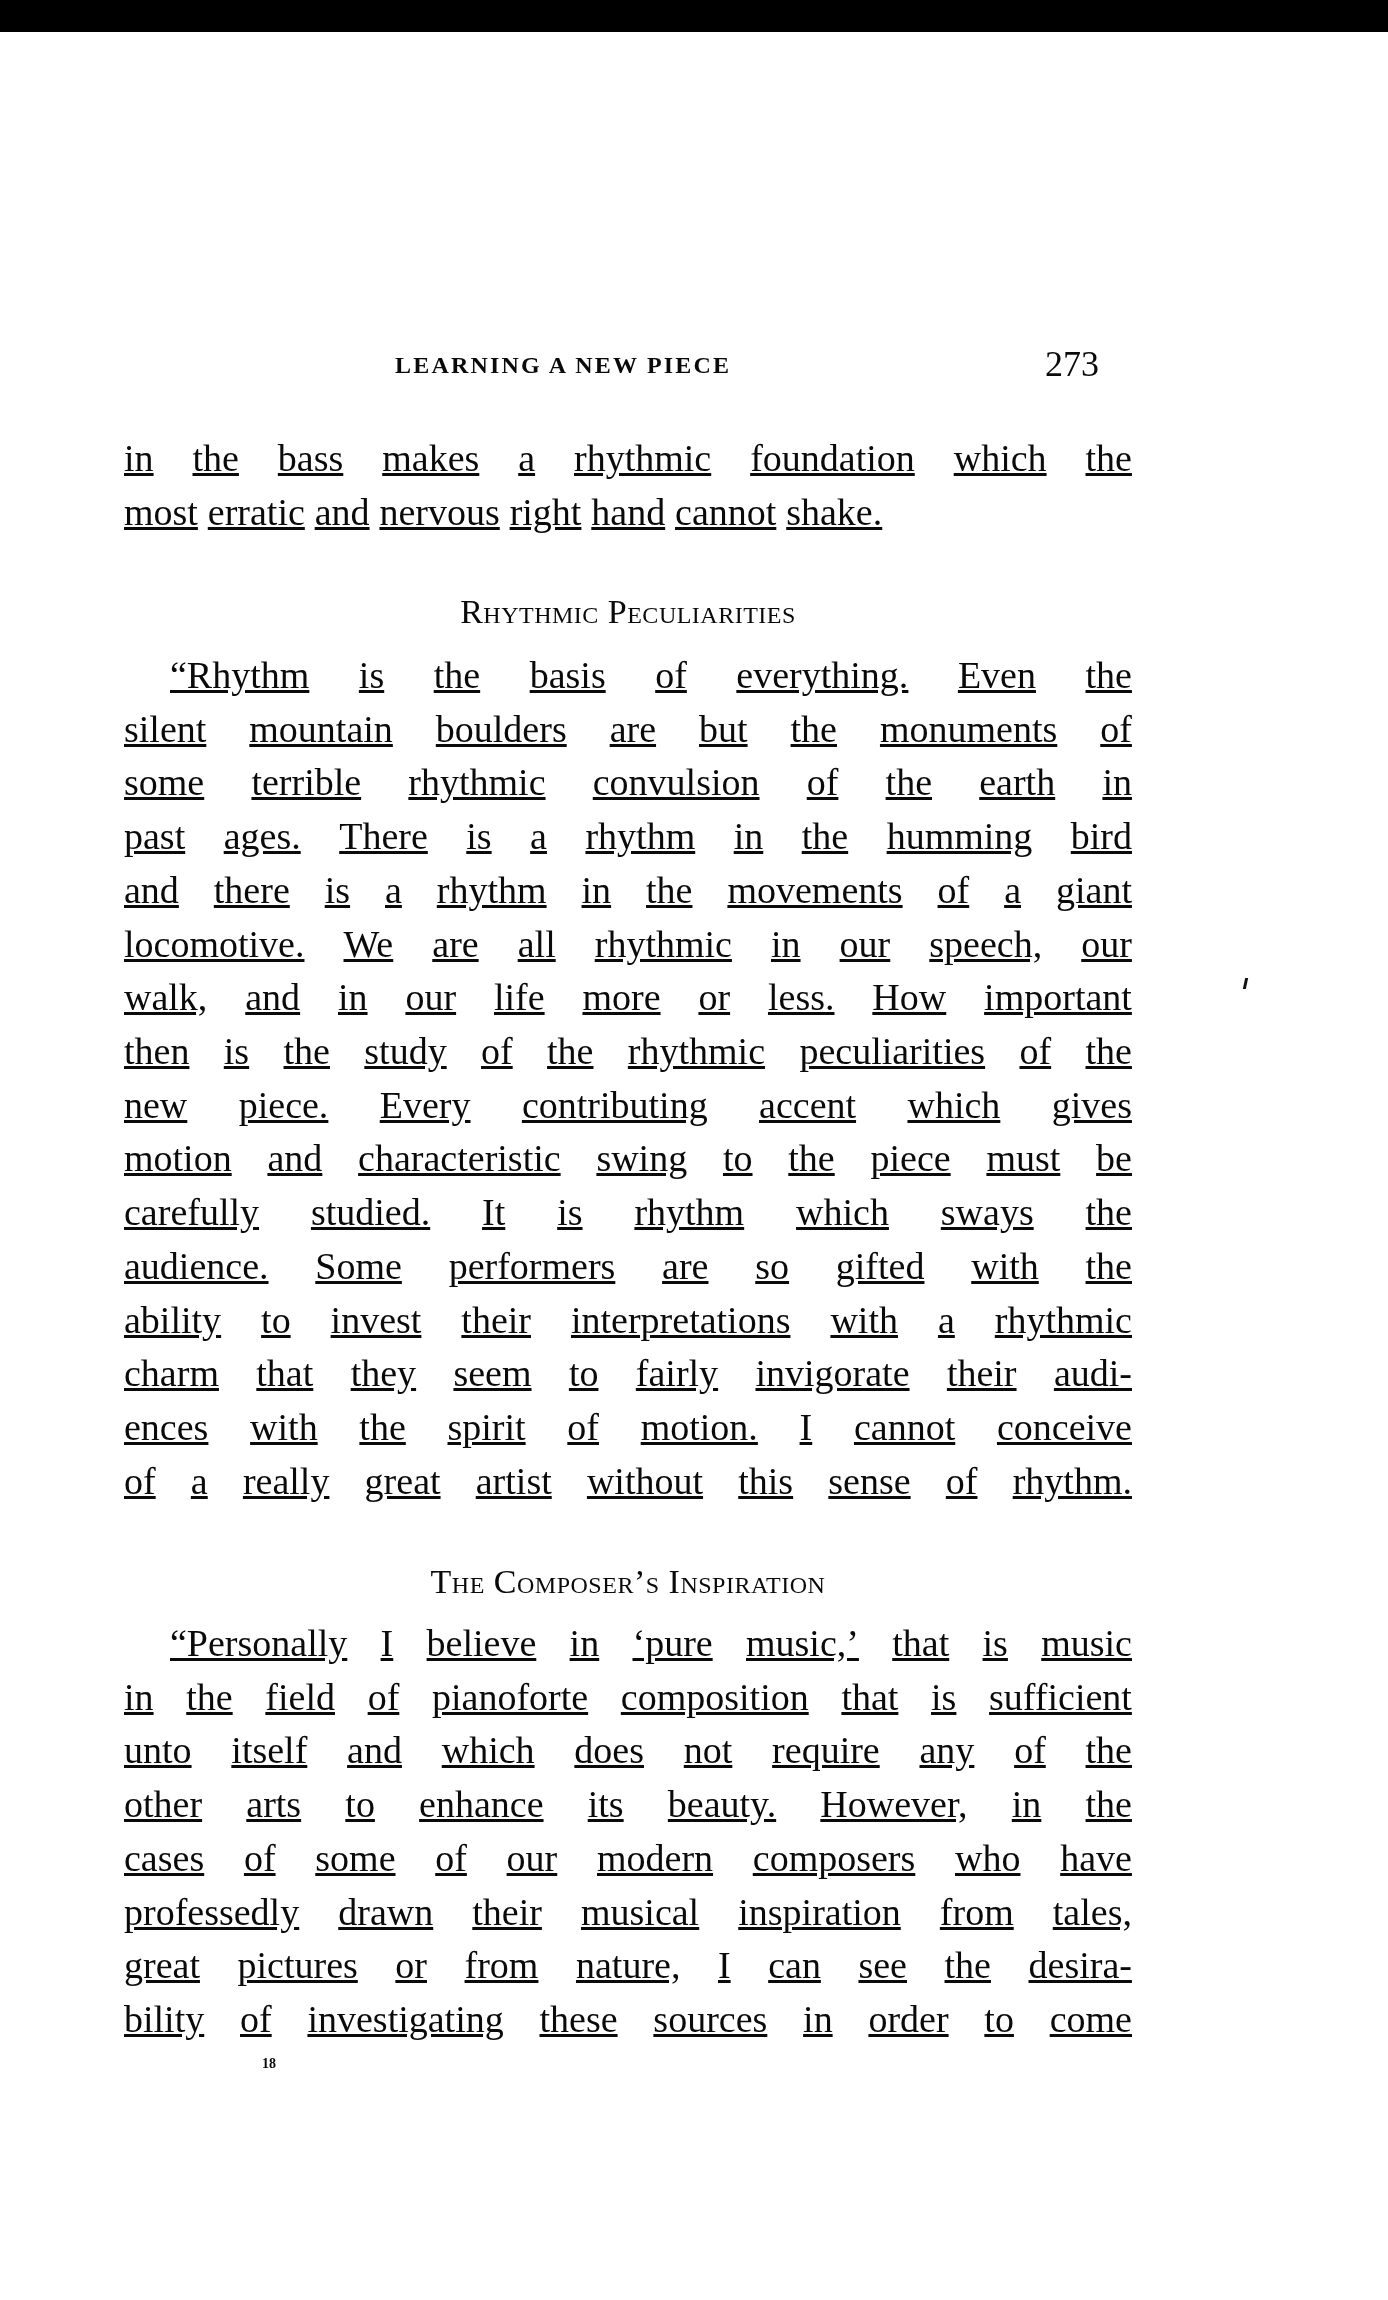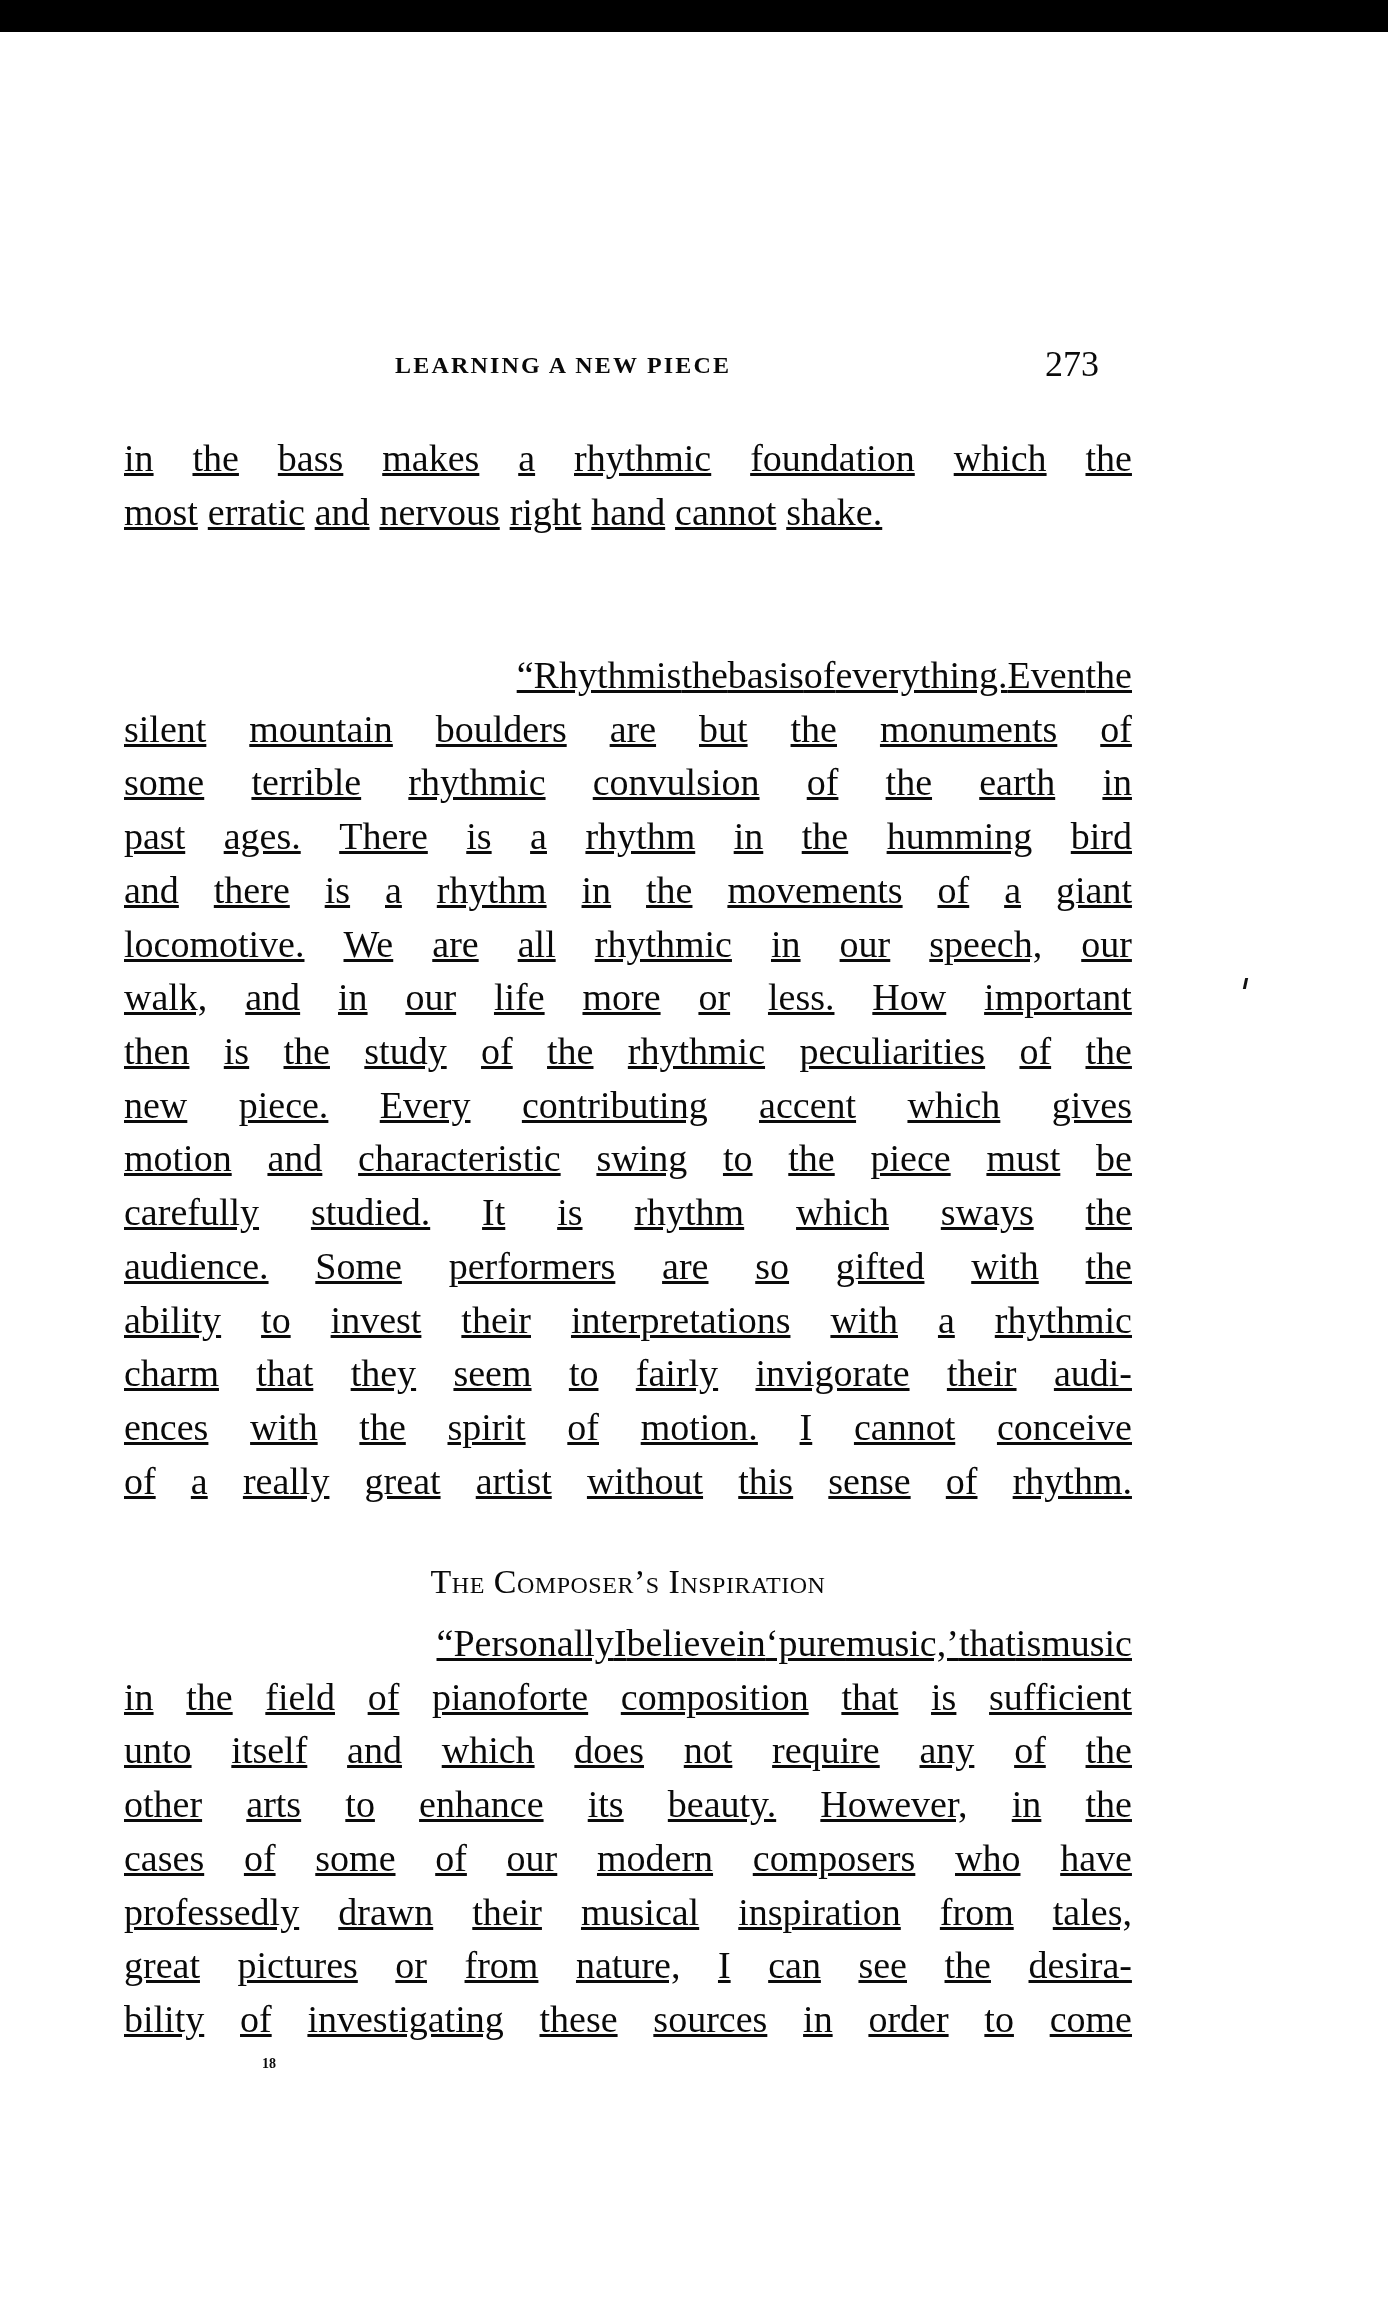--- a/index.html
+++ b/index.html
@@ -54,21 +54,20 @@
     font-size: 38px;
     line-height: 54px;
     display: flex;
     justify-content: space-between;
     white-space: nowrap;
     text-decoration: underline;
   }
   .line.indent {
     left: 170px;
     width: 962px;
-    justify-content: flex-end;
   }
   .line.last {
     justify-content: flex-start;
     gap: 1px 0.26em;
   }
   .heading {
     position: absolute;
     left: 124px;
     width: 1008px;
     text-align: center;
@@ -121,20 +120,21 @@
       <span>most</span>
       <span>erratic</span>
       <span>and</span>
       <span>nervous</span>
       <span>right</span>
       <span>hand</span>
       <span>cannot</span>
       <span>shake.</span>
     </div>
 
+  <div class="heading" style="top:590px">Rhythmic Peculiarities</div>
 
   <div class="line indent" style="top:648px">
       <span>“Rhythm</span>
       <span>is</span>
       <span>the</span>
       <span>basis</span>
       <span>of</span>
       <span>everything.</span>
       <span>Even</span>
       <span>the</span>

